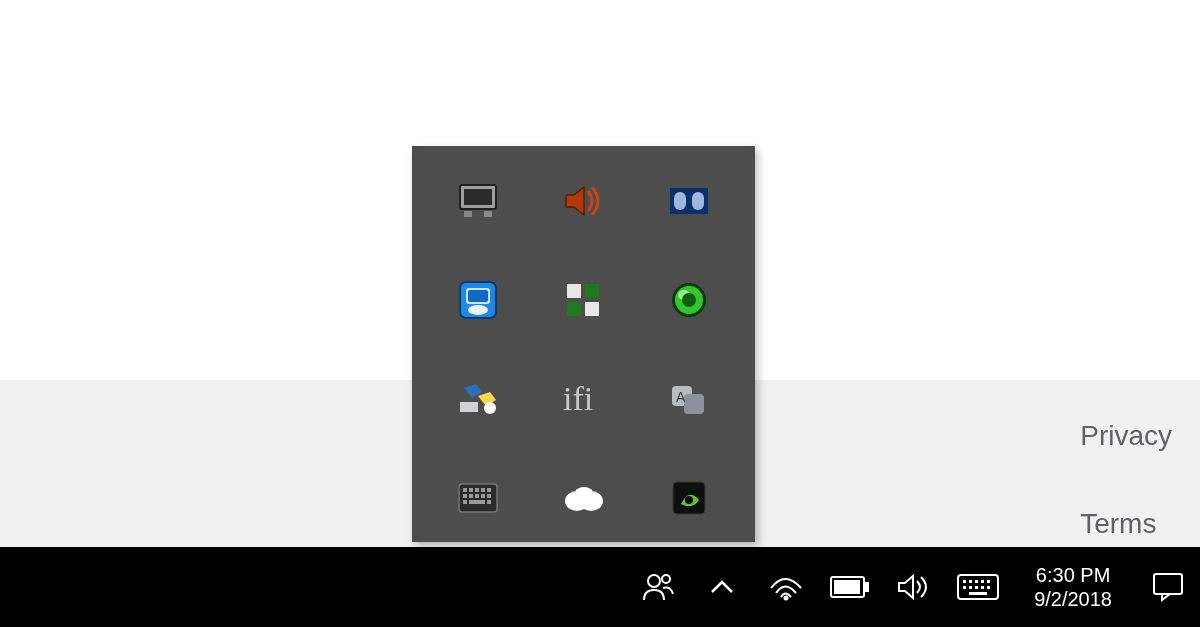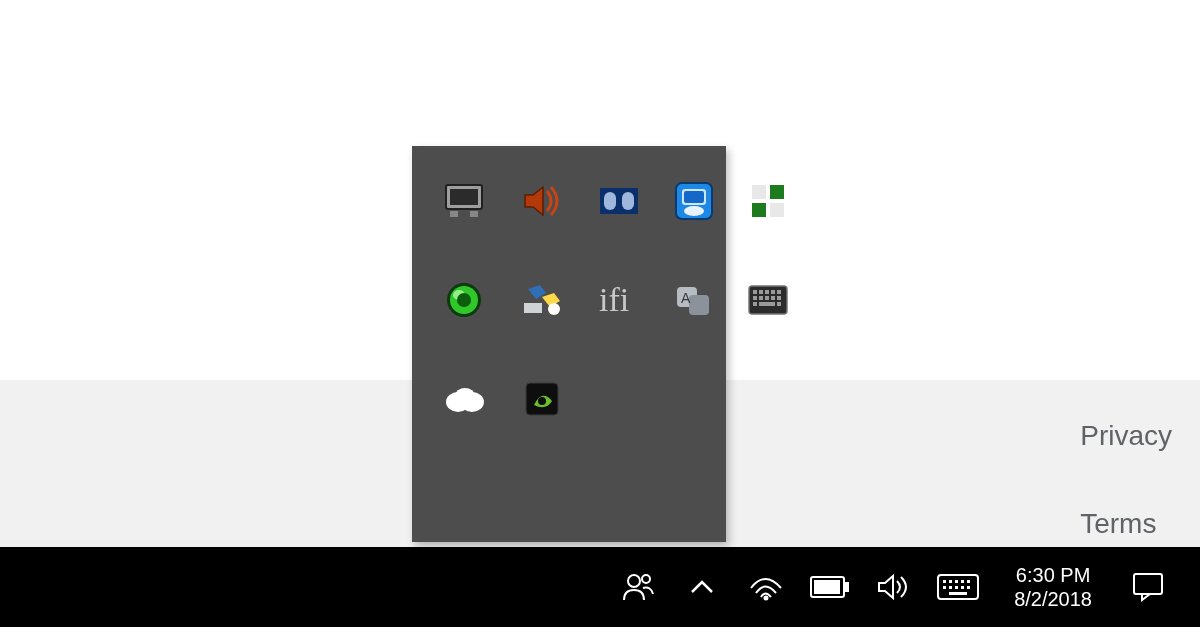--- a/index.html
+++ b/index.html
@@ -12,32 +12,32 @@
     font-size:28px;color:#5f6368;flex-direction:column;
   }
   .footer-links span{cursor:pointer;}
   
   .taskbar{
     position:absolute;left:0;right:0;bottom:0;height:80px;background:#000;
     display:flex;align-items:center;color:#fff;
   }
   .task-spacer{flex:1;}
   .tray{
-    display:flex;align-items:center;gap:28px;padding-right:20px;
+    display:flex;align-items:center;gap:28px;padding-right:0;
   }
   .tray .ico{width:36px;height:36px;display:flex;align-items:center;justify-content:center;cursor:pointer;}
   .clock{
     display:flex;flex-direction:column;align-items:center;justify-content:center;
     font-size:20px;line-height:24px;padding:0 10px;white-space:nowrap;cursor:pointer;
   }
   
   .overflow-popup{
-    position:absolute;left:412px;top:146px;width:314px;height:396px;
+    position:absolute;left:412px;top:146px;width:343px;height:396px;
     background:#4d4d4d;box-shadow:3px 4px 8px rgba(0,0,0,0.25);
-    display:grid;grid-template-columns:repeat(5,1fr);grid-template-rows:repeat(4,1fr);
+    display:grid;grid-template-columns:repeat(3,1fr);grid-template-rows:repeat(4,1fr);
     padding:21px 30px 10px 30px;box-sizing:border-box;
     column-gap:34px;row-gap:32px;
   }
   .overflow-popup .slot{
     display:flex;align-items:center;justify-content:center;cursor:pointer;
   }
   .overflow-popup svg{display:block;}
   svg{overflow:visible;}
 </style>
 </head>
@@ -214,21 +214,21 @@
             <rect x="18" y="12" width="3" height="3"></rect>
             <rect x="24" y="12" width="3" height="3"></rect>
             <rect x="30" y="12" width="3" height="3"></rect>
           <rect x="12" y="18" width="18" height="3"></rect>
         </g>
       </svg>
     </div>
 
     <div class="clock">
       <div>6:30 PM</div>
-      <div>8/2/2018</div>
+      <div>9/2/2018</div>
     </div>
 
     <div class="ico" style="margin-right:14px;">
       <svg width="32" height="30" stroke="#fff" fill="none" stroke-width="2">
         <rect x="2" y="2" width="28" height="20" rx="2"></rect>
         <polyline points="10,22 10,28 18,22"></polyline>
       </svg>
     </div>
 
   </div>

